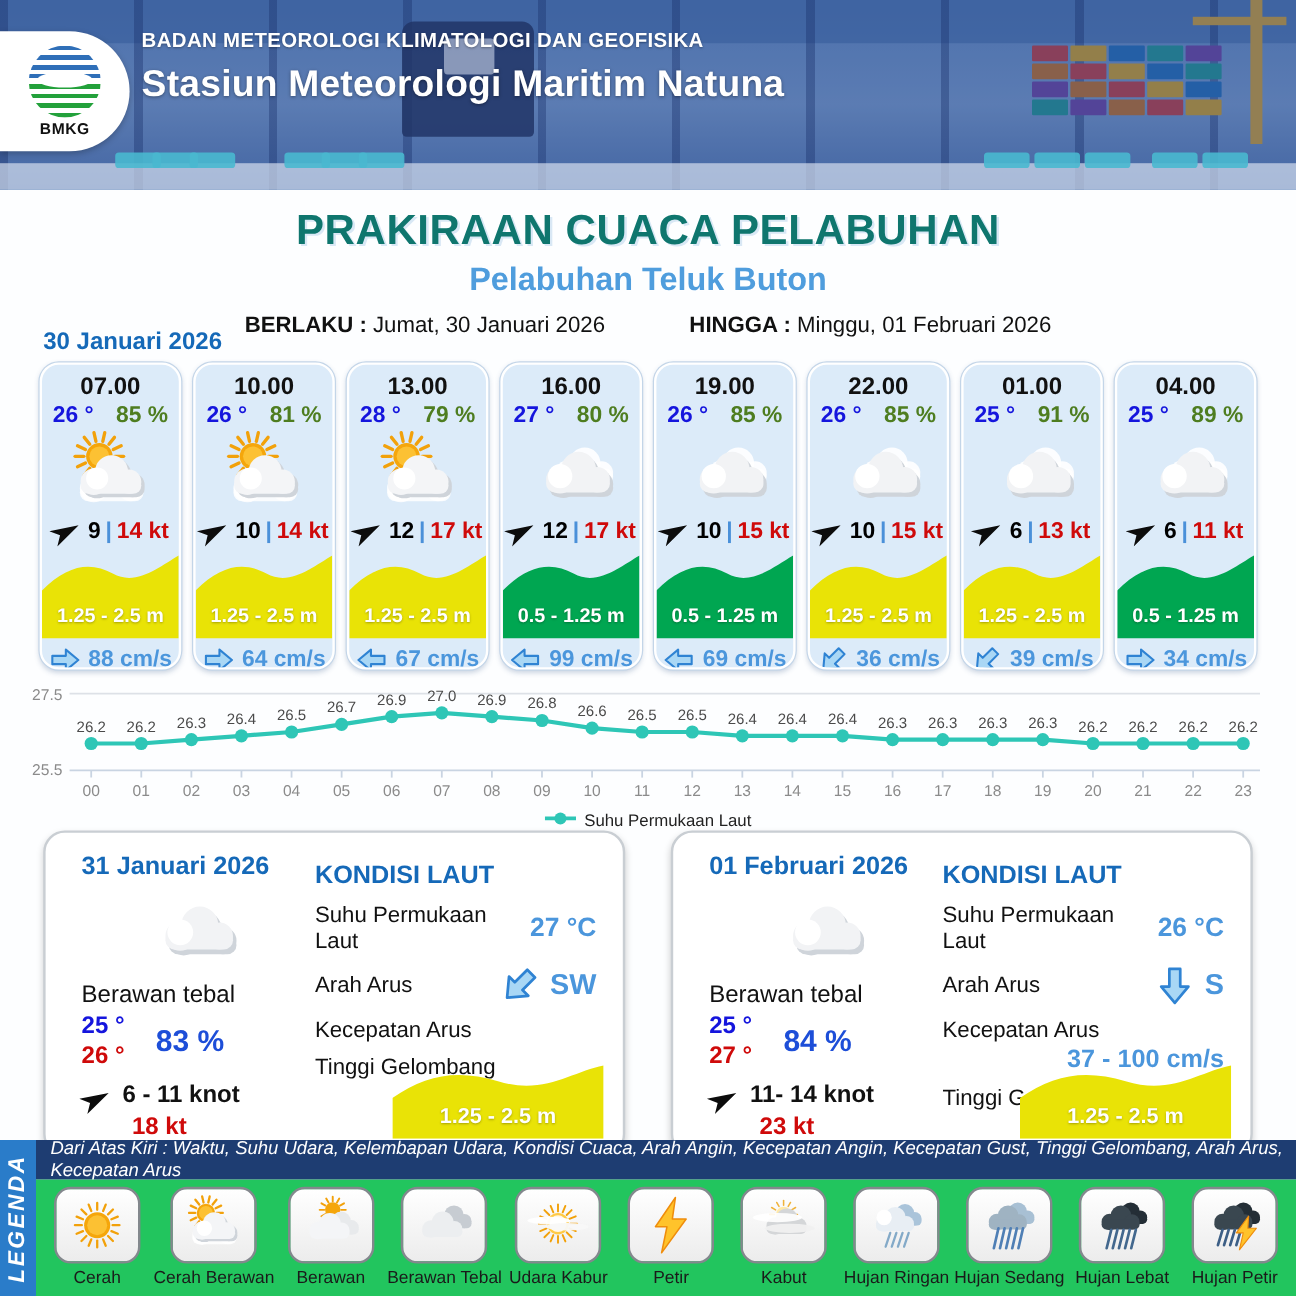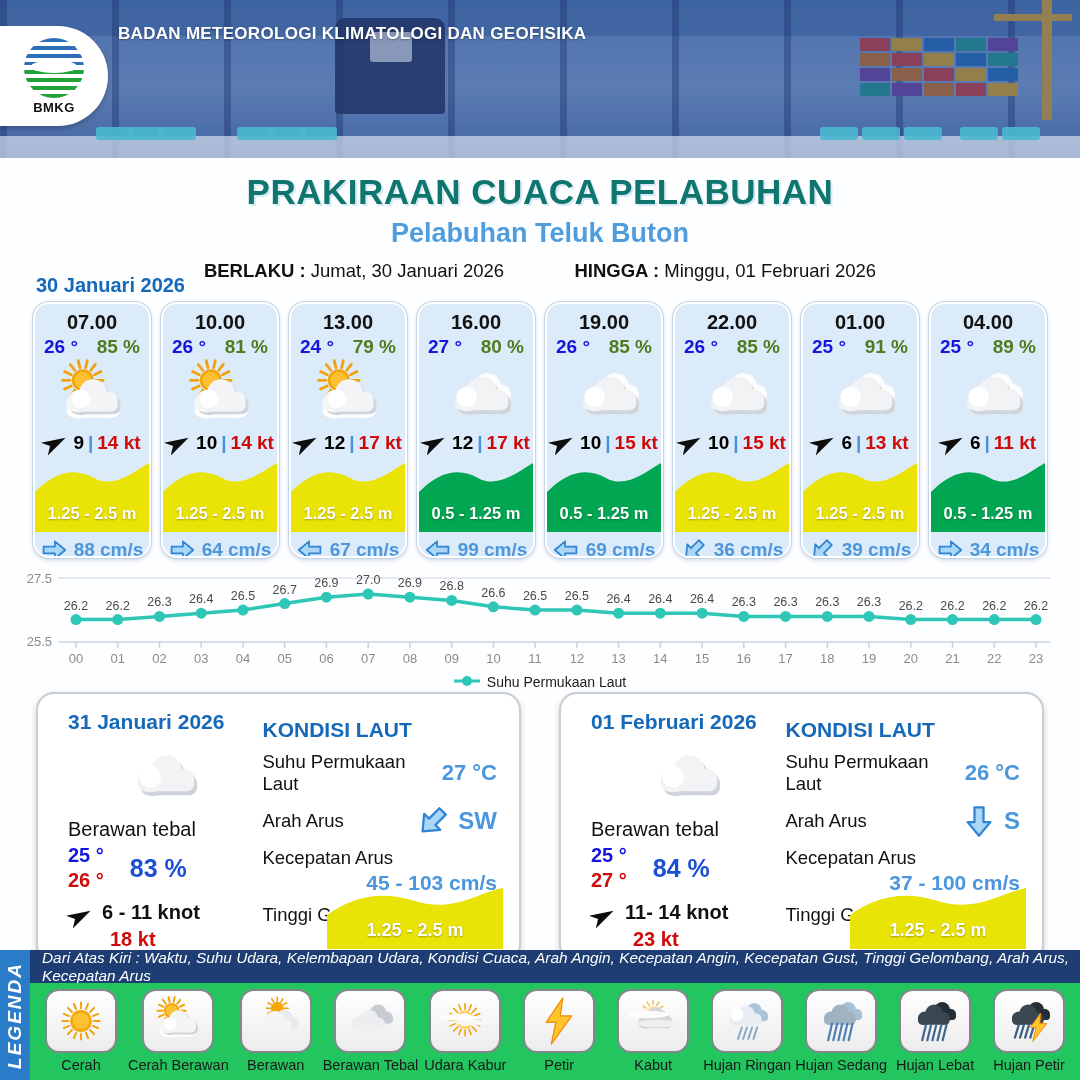--- a/index.html
+++ b/index.html
@@ -167,20 +167,21 @@
     <div class="logo-pill">
       <div class="logo-circle">
         <div class="top"></div>
           <div class="bot"></div>
           <div class="cloudgap"></div>
       </div>
       <div class="logo-text">BMKG</div>
     </div>
     <div class="hdr-lines">
       <div class="hdr-agency">BADAN METEOROLOGI KLIMATOLOGI DAN GEOFISIKA</div>
+      <div class="hdr-station">Stasiun Meteorologi Maritim Natuna</div>
     </div>
   </div>
 
   <div class="title-block">
     <div class="main-title">PRAKIRAAN CUACA PELABUHAN</div>
     <div class="sub-title">Pelabuhan Teluk Buton</div>
     <div class="validity">
       <b>BERLAKU :</b>
       <span>Jumat, 30 Januari 2026</span>
       <span class="gap"></span>
@@ -322,21 +323,21 @@
       <span class="cur-arrow"><svg width="26" height="26" viewBox="0 0 30 30" style="transform:rotate(0deg)">
     <polygon points="3,11 16,11 16,5 28,15 16,25 16,19 3,19" fill="#a9d7f5" stroke="#2f83d3" stroke-width="2" stroke-linejoin="round"></polygon>
             </svg></span>
       <span class="cur-val">64 cm/s</span>
     </div>
   </div>
 
   <div class="fc-card">
     <div class="fc-time">13.00</div>
     <div class="fc-temps">
-      <span class="fc-temp">24 °</span>
+      <span class="fc-temp">28 °</span>
       <span class="fc-hum">79 %</span>
     </div>
     <div class="fc-icon">
           <svg width="92" height="74" viewBox="0 0 100 80">
             <line x1="54.0" y1="24.0" x2="62.0" y2="24.0" stroke="#f2a10a" stroke-width="3" stroke-linecap="round"></line>
             <line x1="52.6" y1="30.1" x2="59.8" y2="33.5" stroke="#f2a10a" stroke-width="3" stroke-linecap="round"></line>
             <line x1="48.7" y1="34.9" x2="53.7" y2="41.2" stroke="#f2a10a" stroke-width="3" stroke-linecap="round"></line>
             <line x1="43.1" y1="37.6" x2="44.9" y2="45.4" stroke="#f2a10a" stroke-width="3" stroke-linecap="round"></line>
             <line x1="36.9" y1="37.6" x2="35.1" y2="45.4" stroke="#f2a10a" stroke-width="3" stroke-linecap="round"></line>
             <line x1="31.3" y1="34.9" x2="26.3" y2="41.2" stroke="#f2a10a" stroke-width="3" stroke-linecap="round"></line>
@@ -816,21 +817,20 @@
         <span class="sea-dir">
           <span class="cur-arrow big"><svg width="34" height="34" viewBox="0 0 30 30" style="transform:rotate(135deg)">
     <polygon points="3,11 16,11 16,5 28,15 16,25 16,19 3,19" fill="#a9d7f5" stroke="#2f83d3" stroke-width="2" stroke-linejoin="round"></polygon>
                 </svg></span>
           <span class="dir-v">SW</span>
         </span>
       </div>
       <div class="sea-row">
         <span class="lbl spd-l">Kecepatan Arus</span>
       </div>
-      <div class="sea-speed spd-v">45  - 103 cm/s</div>
       <div class="sea-row">
         <span class="lbl wav-l">Tinggi Gelombang</span>
       </div>
       <div class="sea-wavewrap">
         <span class="wv-svg"><svg viewBox="0 0 176 64" preserveAspectRatio="none" style="position:absolute;inset:0;width:100%;height:100%">
     <path d="M0,30 C28,10 55,6 88,16 C126,28 150,8 176,3 L176,64 L0,64 Z" fill="#e9e306"></path>
               </svg></span>
         <span class="wv-label wav-v">1.25 - 2.5 m</span>
       </div>
     </div>

